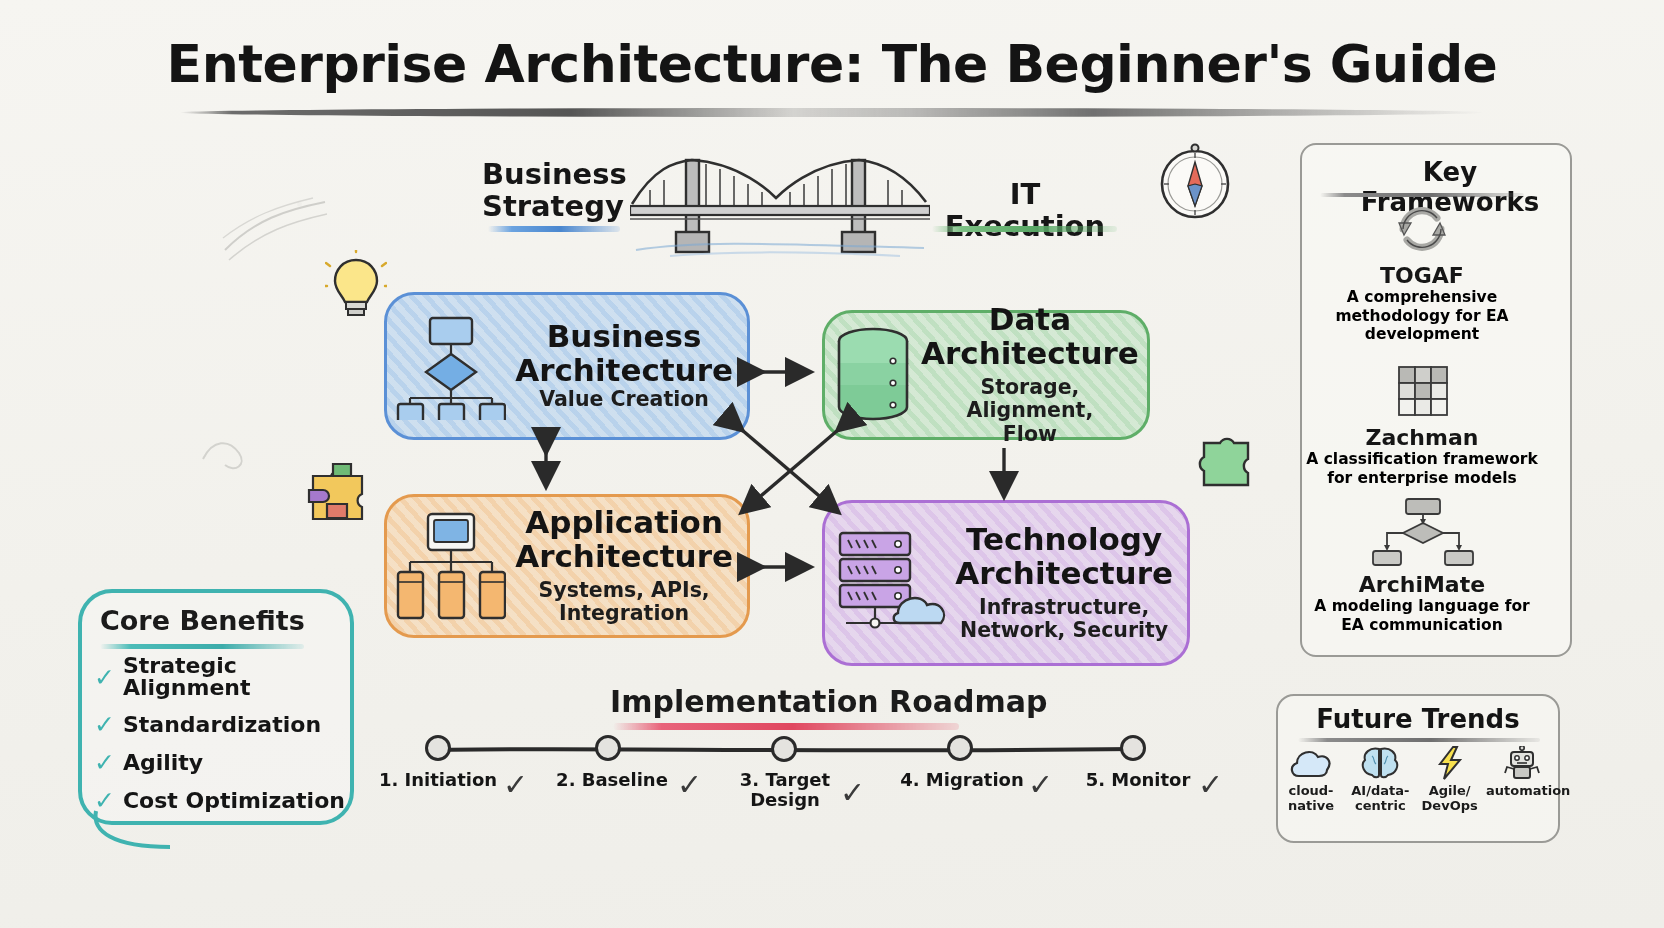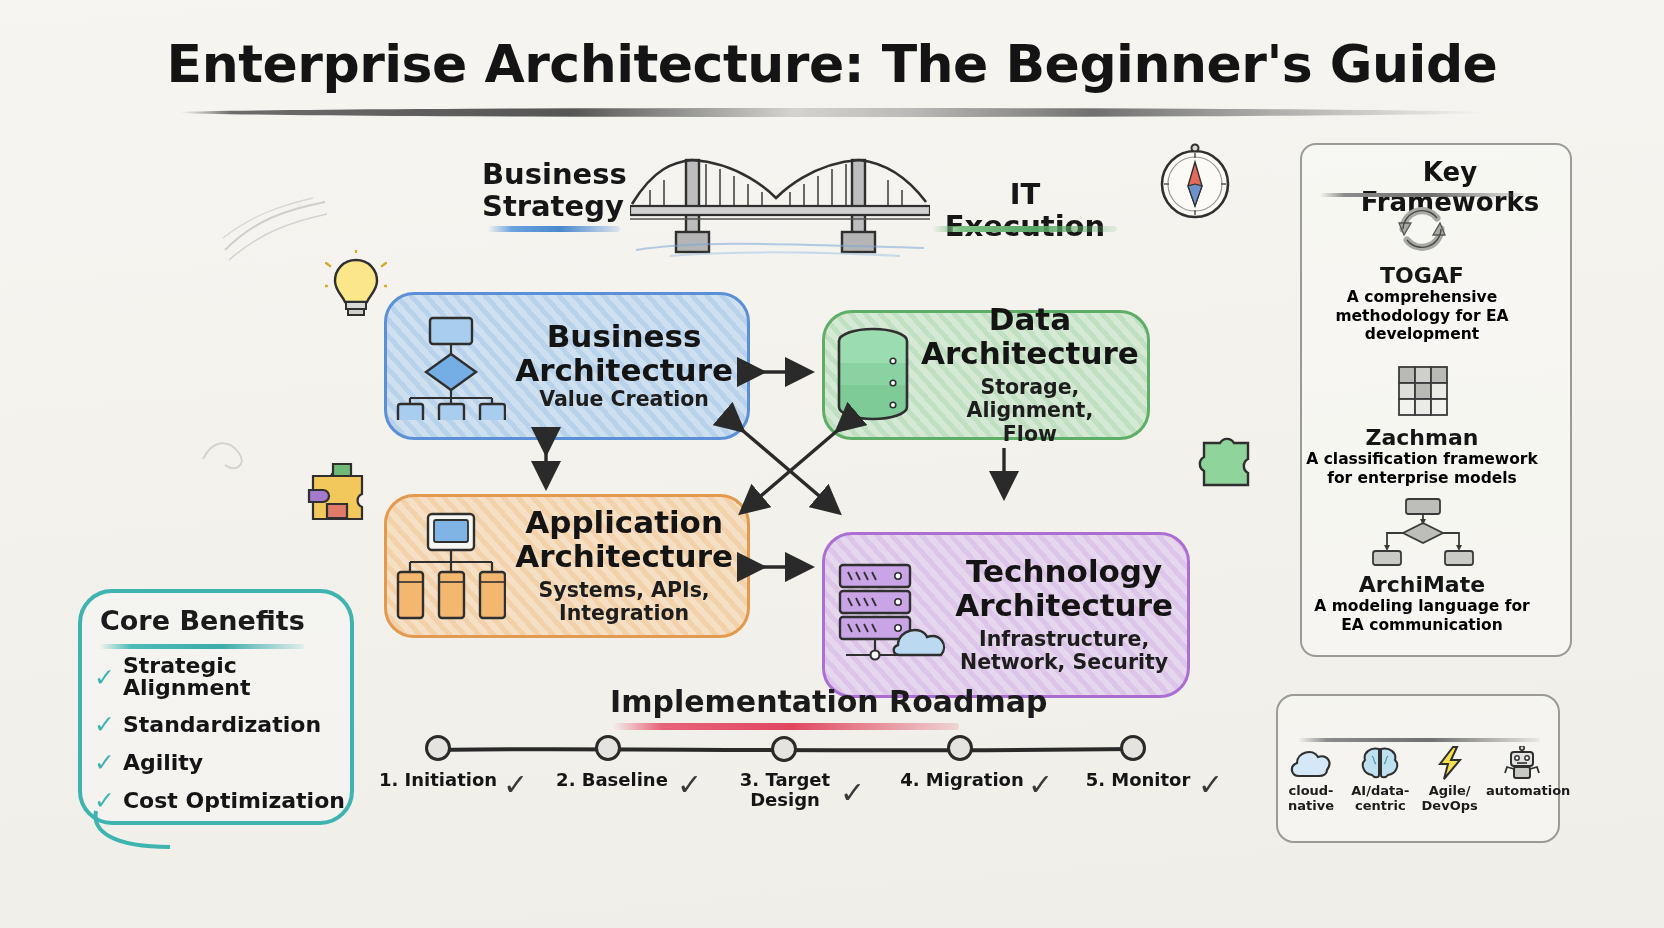--- a/index.html
+++ b/index.html
@@ -241,21 +241,21 @@
     </svg>
   </div>
   <div class="txt hand">
     <div class="ttl">Application</div>
     <div class="ttl">Architecture</div>
     <div class="sub">Systems, APIs,</div>
     <div class="sub" style="margin-top:0">Integration</div>
   </div>
 </div>
 
-<div class="card c-purple" style="left:822px;top:500px;width:368px;height:166px;margin-top:32px;">
+<div class="card c-purple" style="left:822px;top:500px;width:368px;height:166px;">
   <div class="ico">
     <svg width="125" height="112">
       <rect x="12" y="6" width="70" height="22" rx="3" fill="#c9a4e6" stroke="#2f2f2f" stroke-width="2.4"></rect>
       <rect x="12" y="32" width="70" height="22" rx="3" fill="#c9a4e6" stroke="#2f2f2f" stroke-width="2.4"></rect>
       <rect x="12" y="58" width="70" height="22" rx="3" fill="#c9a4e6" stroke="#2f2f2f" stroke-width="2.4"></rect>
       <g stroke="#2f2f2f" stroke-width="1.8">
         <line x1="20" y1="13" x2="24" y2="21"></line>
           <line x1="28" y1="13" x2="32" y2="21"></line>
         <line x1="36" y1="13" x2="40" y2="21"></line>
           <line x1="44" y1="13" x2="48" y2="21"></line>
@@ -426,20 +426,21 @@
   <div></div>
 </div>
 
 <div class="rm-check" style="left:503px;top:767px;">✓</div>
 <div class="rm-check" style="left:677px;top:767px;">✓</div>
 <div class="rm-check" style="left:840px;top:775px;">✓</div>
 <div class="rm-check" style="left:1028px;top:767px;">✓</div>
 <div class="rm-check" style="left:1198px;top:767px;">✓</div>
 
 <div id="trends">
+  <div class="hand panel-ttl" style="margin-top:8px;">Future Trends</div>
   <div class="abs ul-grey" style="left:20px;top:42px;width:242px;"></div>
 
   <div style="position:absolute;left:0;top:50px;width:280px;display:flex;justify-content:space-between;align-items:flex-start;">
     <div style="width:66px;text-align:center;">
       <svg width="44" height="34">
         <path d="M10 30 C2 30, 0 20, 8 17 C8 6, 24 2, 29 11 C38 8, 44 16, 38 24 C38 28, 34 30, 30 30 Z" fill="#d5e8f8" stroke="#2f2f2f" stroke-width="2.2"></path>
       </svg>
       <div class="hand-reg tr-lbl">cloud-native</div>
       <div class="hand-reg tr-lbl"></div>
     </div>

